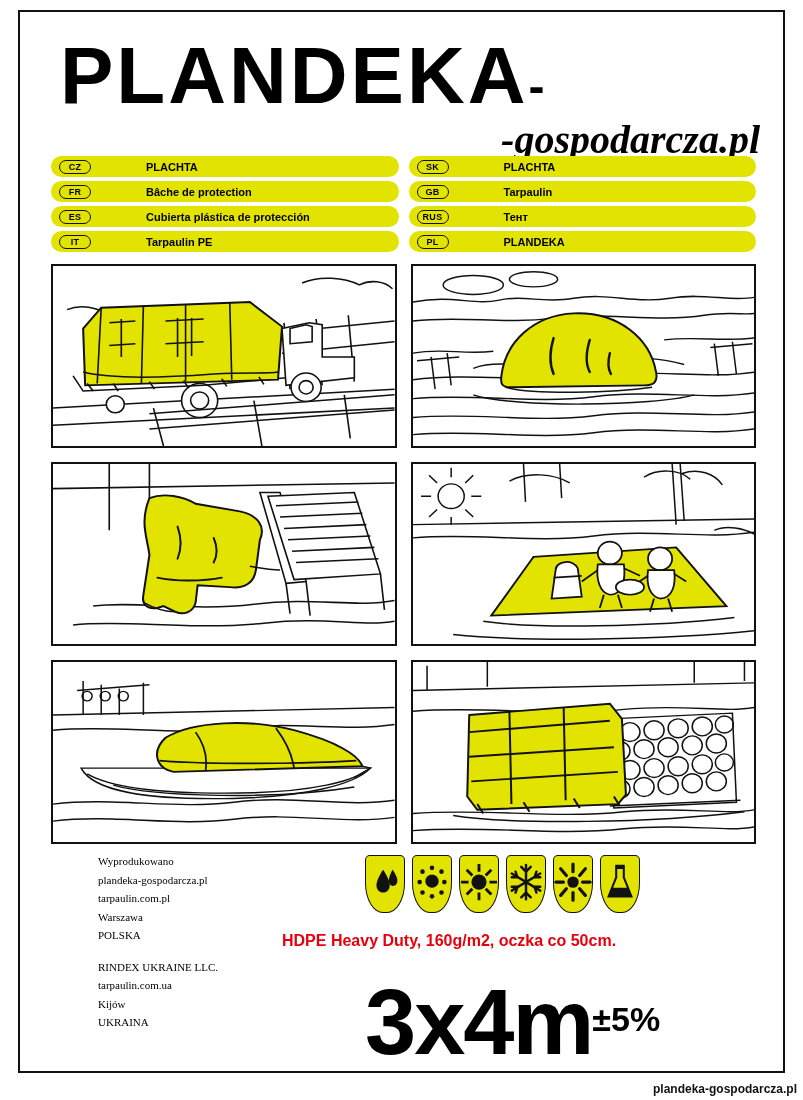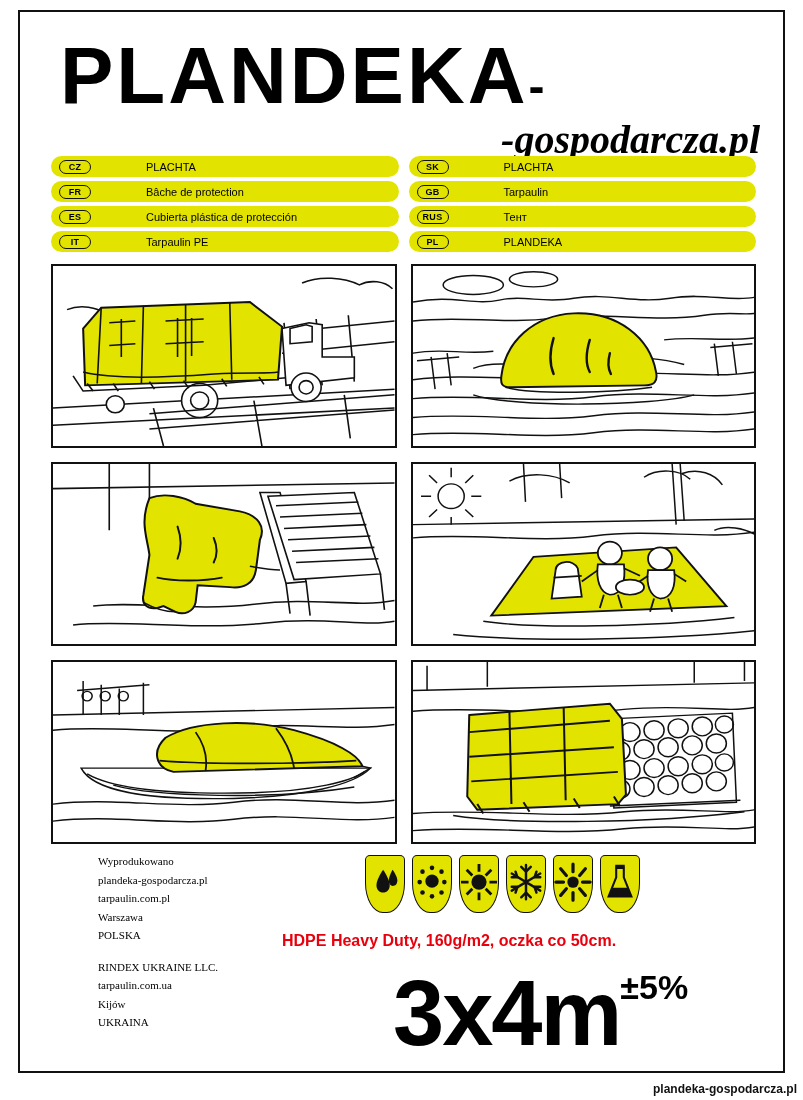--- a/index.html
+++ b/index.html
@@ -71,21 +71,21 @@
     border-radius:8px;
     background:#e3e300;
     font-size:9px; font-weight:bold;
     display:flex; align-items:center; justify-content:center;
     letter-spacing:0.3px;
     padding:0 3px;
   }
   .lang-text {
     margin-left:7px;
     font-size:11px;
-    font-weight:normal;
+    font-weight:bold;
     color:#000;
     white-space:nowrap;
     padding-left:48px;
   }
   
   .grid {
     position:absolute; left:31px; top:252px; width:705px; height:580px;
     display:grid;
     grid-template-columns: 1fr 1fr;
     grid-template-rows: 1fr 1fr 1fr;
@@ -123,21 +123,21 @@
   .spec {
     position:absolute; left:262px; top:920px; width:480px;
     color:#e8000d;
     font-weight:bold;
     font-size:16px;
     font-family:"Liberation Sans", sans-serif;
     white-space:nowrap;
   }
   .size {
     position:absolute; left:345px; top:955px; width:400px; height:110px;
-    display:flex; align-items:flex-start;margin-left:28px;
+    display:flex; align-items:center;
   }
   .size-main {
     font-family:"Liberation Sans", sans-serif;
     font-weight:bold;
     font-size:92px;
     line-height:92px;
     letter-spacing:-2px;
     color:#000;
   }
   .size-tol {

